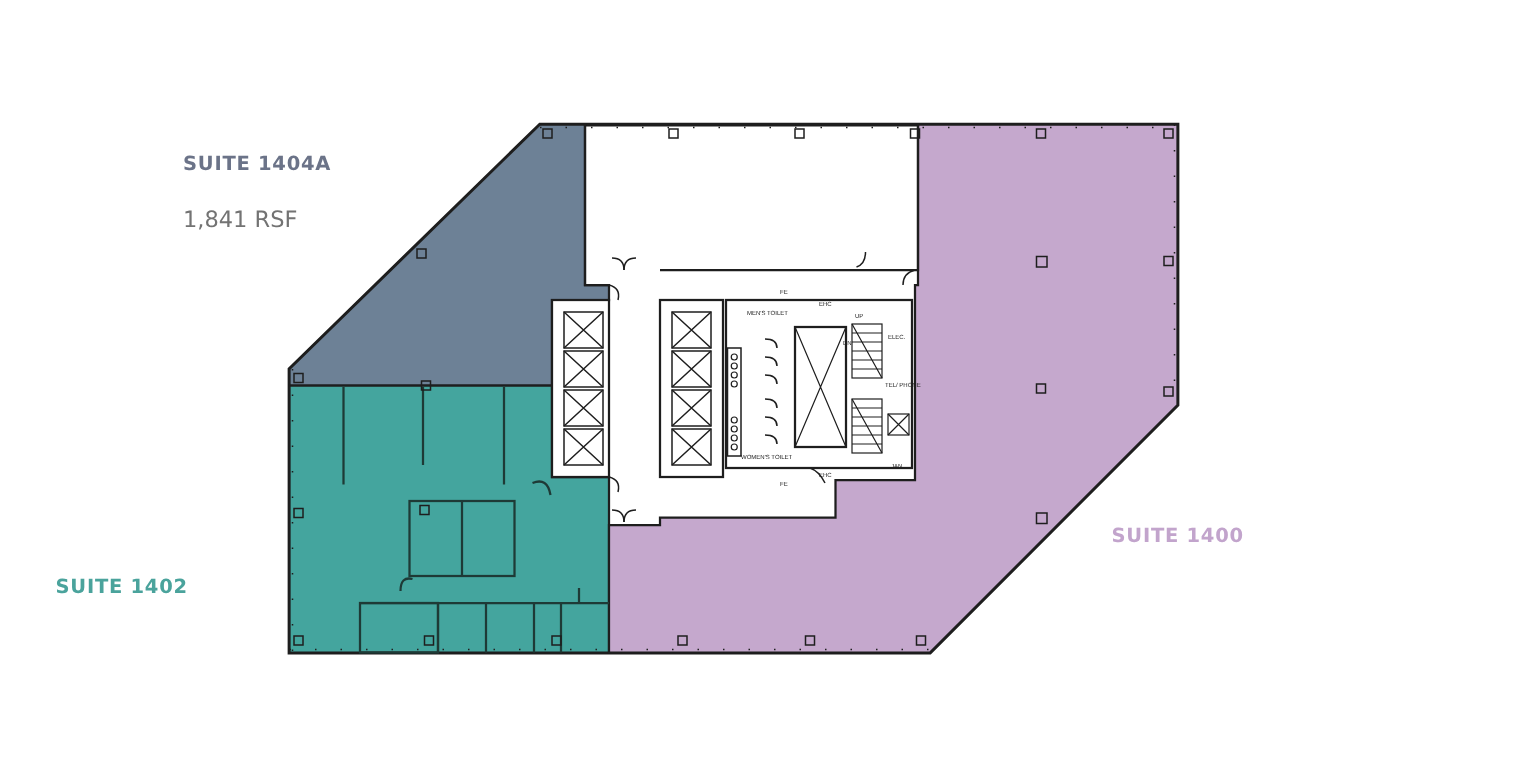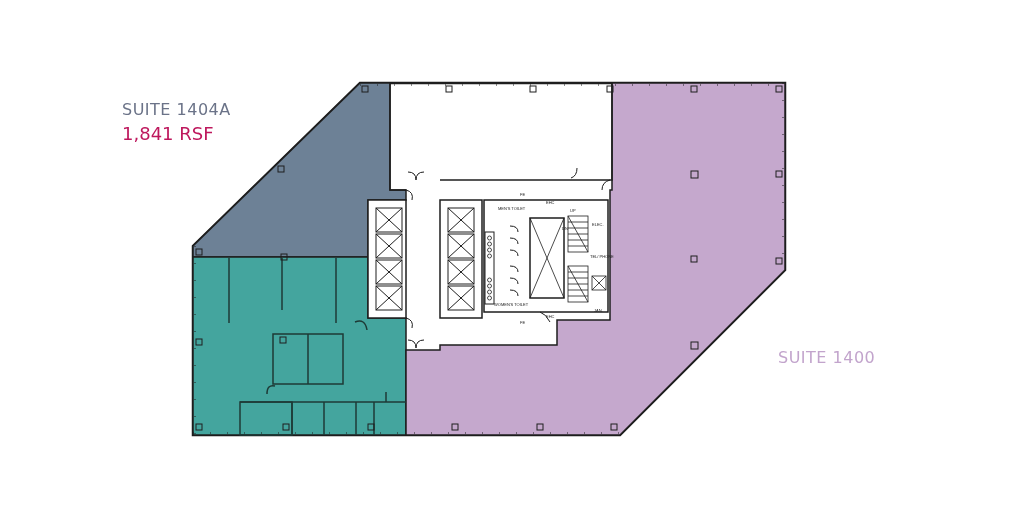--- a/index.html
+++ b/index.html
@@ -1,34 +1,35 @@
 <!DOCTYPE html>
 <html><head>
   <meta charset="utf-8">
   <style>
     html, body { margin: 0; padding: 0; background: #ffffff; }
     body { width: 1017px; height: 520px; position: relative; overflow: hidden; font-family: "Liberation Sans", sans-serif; }
     .label { position: absolute; }
-    .suite-name { font-family: "DejaVu Sans", sans-serif; font-weight: normal; font-size: 16px; letter-spacing: 0.5px; line-height: 22px; }
-    .suite-area { font-family: "DejaVu Sans", sans-serif; font-size: 18px; color: #be185d; line-height: 20px; margin-top: 3px; }
+    .suite-name { font-family: "DejaVu Sans", sans-serif; font-weight: bold; font-size: 13px; letter-spacing: 0.5px; line-height: 22px; }
+    .suite-area { font-family: "DejaVu Sans", sans-serif; font-size: 15px; color: #737373; line-height: 20px; margin-top: 15px; }
     svg { position: absolute; left: 0; top: 0; }
     .tiny { font-family: "Liberation Sans", sans-serif; font-size: 4px; fill: #222; }
   </style>
 </head>
 <body>
 
 <div class="label" style="left:122px; top:99px;">
   <div class="suite-name" style="color:#6b7388;">SUITE 1404A</div>
   <div class="suite-area">1,841 RSF</div>
 </div>
 
 <div class="label" style="left:37px; top:381px;">
+  <div class="suite-name" style="color:#4aa39c;">SUITE 1402</div>
 </div>
 
-<div class="label" style="left:778px; top:347px;">
+<div class="label" style="left:741px; top:347px;">
   <div class="suite-name" style="color:#c2a4cc;">SUITE 1400</div>
 </div>
 
 <svg width="1017" height="520" viewBox="0 0 1017 520">
 
   <polygon points="360,83 785,83 785,270 620,435 193,435 193,246" fill="#ffffff" stroke="#1e1e1e" stroke-width="2.5"></polygon>
 
   <polygon points="360,83 390,83 390,190 406,190 406,200 368,200 368,257 193,257 193,246" fill="#6d8196" stroke="#1e1e1e" stroke-width="1.5"></polygon>
 
   <polygon points="193,257 368,257 368,318 406,318 406,435 193,435" fill="#44a59e" stroke="#1e1e1e" stroke-width="1.5"></polygon>

